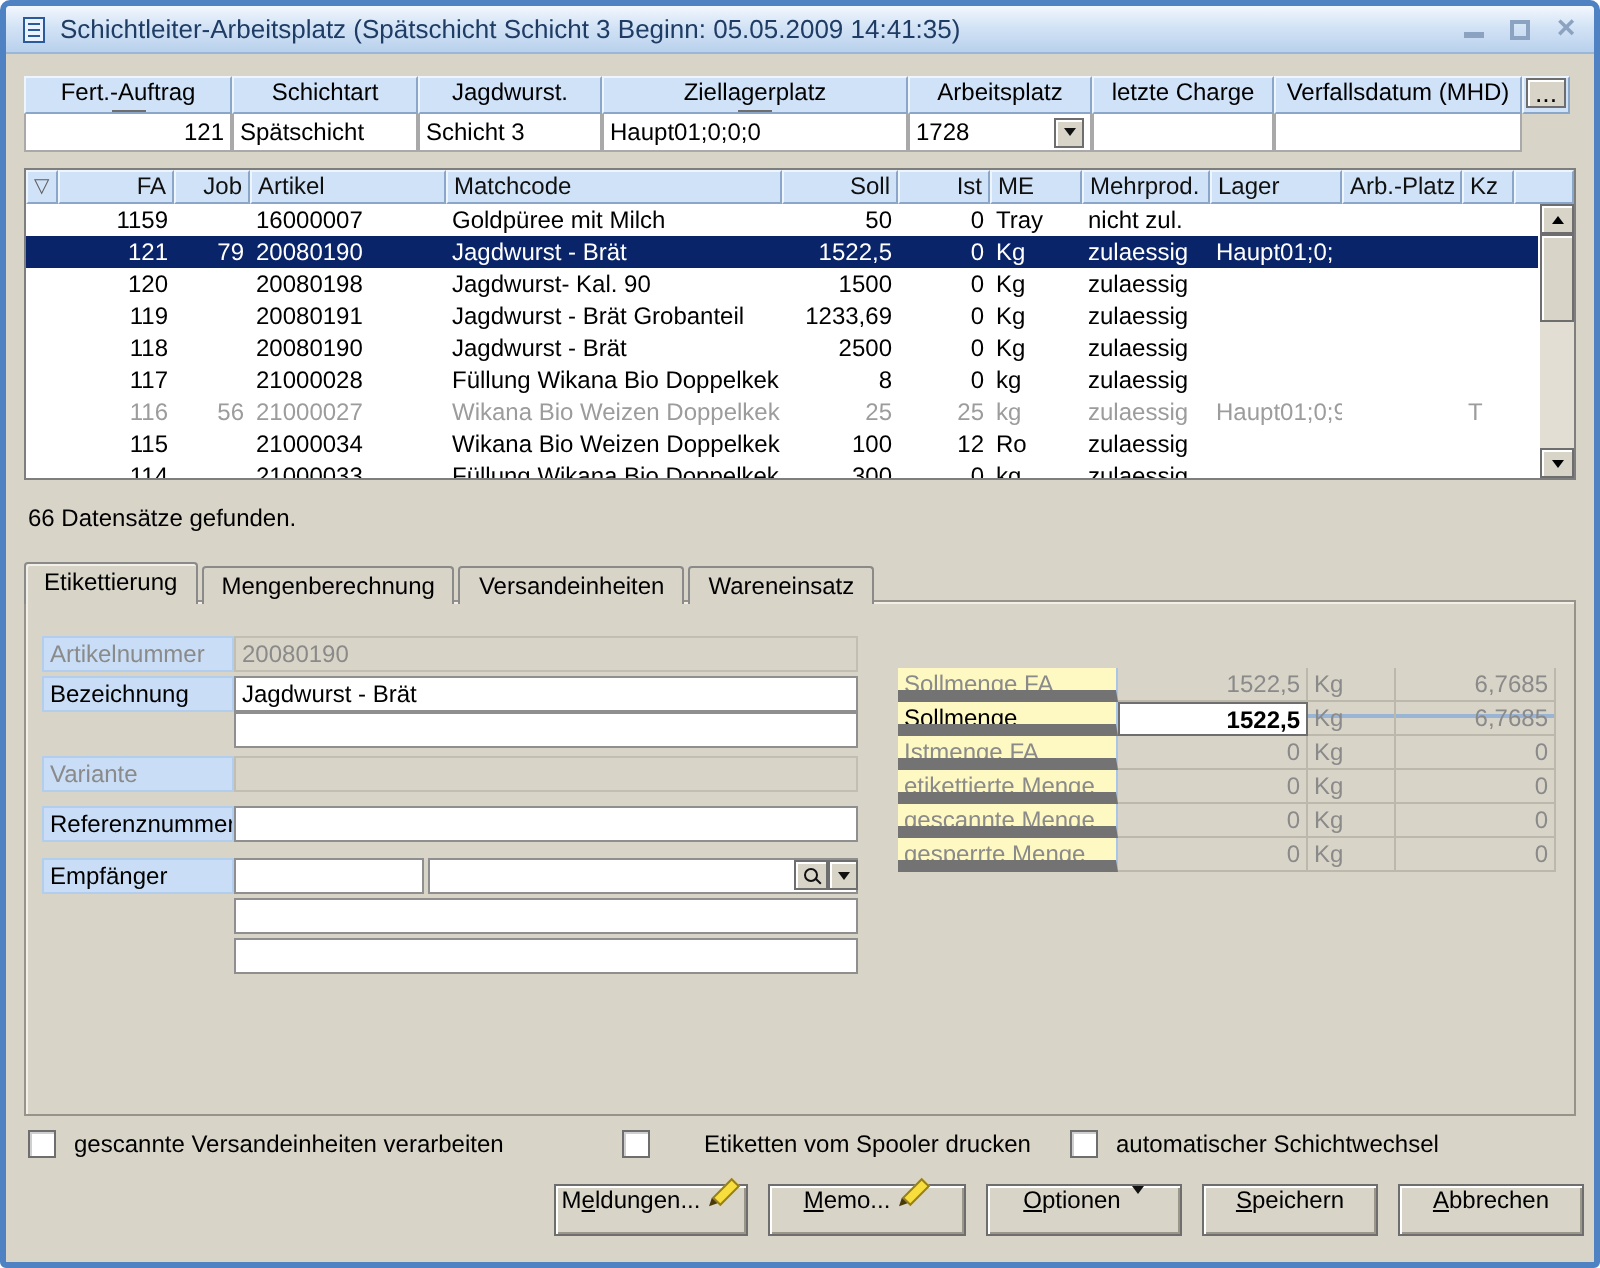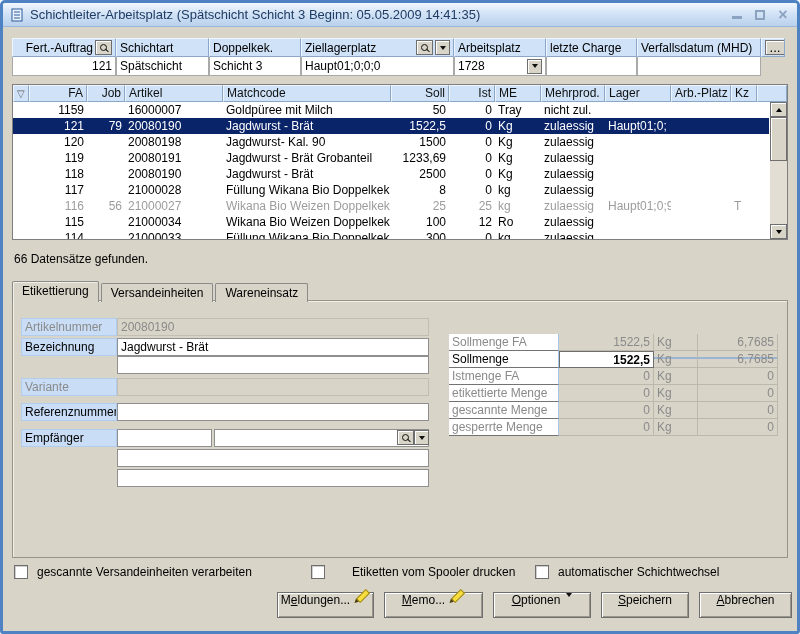--- a/index.html
+++ b/index.html
@@ -17,21 +17,21 @@
   .ctrl-min::after{content:"";position:absolute;left:3px;right:3px;bottom:3px;height:3px;background:#8ba3c0;}
   .ctrl-max::after{content:"";position:absolute;left:3px;right:3px;top:2px;bottom:2px;border:2px solid #8ba3c0;}
   .ctrl-close{color:#8ba3c0;font-size:16px;font-weight:bold;line-height:13px;text-align:center;}
   .ctrl-close::after{content:"×";}
 
   
   .filter-grid{position:absolute;top:35px;left:9px;display:grid;
     grid-template-columns:104px 93px 92px 153px 92px 91px 124px 24px;grid-auto-rows:19px;}
   .fhead{background:#cfe2f8;border-top:1px solid #eff5fd;border-left:1px solid #eff5fd;
     border-right:1px solid #8aa6c8;border-bottom:1px solid #8aa6c8;
-    display:flex;align-items:center;gap:2px;padding:0 3px;box-sizing:border-box;overflow:hidden;white-space:nowrap;}
+    display:flex;align-items:center;gap:2px;padding:0 3px;box-sizing:border-box;overflow:hidden;white-space:nowrap;flex-direction:column;}
   .fval{background:#fff;border:1px solid #a9a9a9;border-top:none;display:flex;align-items:center;
     padding:0 3px;box-sizing:border-box;overflow:hidden;white-space:nowrap;}
   .fval.gray{background:transparent;border:none;}
   .lbl{flex:1;}
   .al-r{text-align:right;}
   .al-l{text-align:left;}
   .btn-mini{flex:none;width:17px;height:15px;background:#d8d4c8;border:1px solid #6e6e6e;
     box-shadow:inset 1px 1px 0 #fff;display:flex;align-items:center;justify-content:center;padding:0;}
   .btn-drop{width:15px;}
   .mag-icon{width:5px;height:5px;border:1px solid #111;border-radius:50%;position:relative;flex:none;}
@@ -79,21 +79,21 @@
   .pos-var{top:77px;}     .pos-ref{top:102px;} .pos-emp{top:128px;}
   .pos-emp-v1{top:128px;width:95px;}
   .pos-emp-v2{top:128px;left:201px;width:215px;}
   .emp-btns{position:absolute;top:129px;left:384px;height:16px;display:flex;}
   .pos-emp-l2{top:148px;} .pos-emp-l3{top:168px;}
 
   
   .qgrid{position:absolute;left:436px;top:16px;display:grid;grid-template-columns:110px 95px 44px 80px;grid-auto-rows:17px;}
   .qh{box-sizing:border-box;padding:0 3px;line-height:16px;overflow:hidden;white-space:nowrap;}
   .qh.blue{background:#cfe2f8;border:1px solid #9ab4d4;color:#001f8e;margin-top:40px;}
-  .ql{background:#ffffff;border-right:1px solid #a8c4e6;border-bottom:1px solid #737373;
+  .ql{background:#fef9c3;border-right:1px solid #a8c4e6;border-bottom:6px solid #737373;
     box-sizing:border-box;padding:0 3px;line-height:16px;color:#8a8a8a;overflow:hidden;white-space:nowrap;}
   .ql.strong{color:#000;}
   .qv{border-right:1px solid #bcb8ac;border-bottom:1px solid #bcb8ac;box-sizing:border-box;
     padding:0 3px;line-height:16px;color:#8a8a8a;overflow:hidden;white-space:nowrap;}
   .qv.editable{background:#fff;color:#000;border:1px solid #6e6e6e;font-weight:bold;}
 
   
   .cbrow{position:absolute;top:562px;left:0;right:0;height:15px;}
   .cb{position:absolute;display:flex;align-items:center;gap:9px;white-space:nowrap;}
   .cb-0{left:11px;} .cb-1{left:308px;gap:27px;} .cb-2{left:532px;}
@@ -131,21 +131,21 @@
     <div class="fhead">
       <span class="lbl al-r">Fert.-Auftrag</span>
       <button class="btn-mini">
           <span class="mag-icon"></span>
         </button>
     </div>
     <div class="fhead">
       <span class="lbl">Schichtart</span>
     </div>
     <div class="fhead">
-      <span class="lbl">Doppelkek.</span>
+      <span class="lbl">Jagdwurst.</span>
     </div>
     <div class="fhead">
       <span class="lbl">Ziellagerplatz</span>
       <button class="btn-mini">
           <span class="mag-icon"></span>
         </button>
       <button class="btn-mini btn-drop">
           <span class="dd-arrow"></span>
         </button>
     </div>
@@ -350,20 +350,21 @@
       <div class="sb-btn sb-down">
           <span class="arr-down"></span>
         </div>
     </div>
   </div>
 
   <div class="status">66 Datensätze gefunden.</div>
 
   <div class="tabs">
       <div class="tab active">Etikettierung</div>
+      <div class="tab">Mengenberechnung</div>
       <div class="tab">Versandeinheiten</div>
       <div class="tab">Wareneinsatz</div>
     </div>
 
   <div class="panel">
     <div class="flabel disabled pos-artnum">Artikelnummer</div>
     <div class="finput disabled pos-artnum">20080190</div>
 
     <div class="flabel pos-bez">Bezeichnung</div>
     <input class="finput pos-bez" value="Jagdwurst - Brät" style="">

